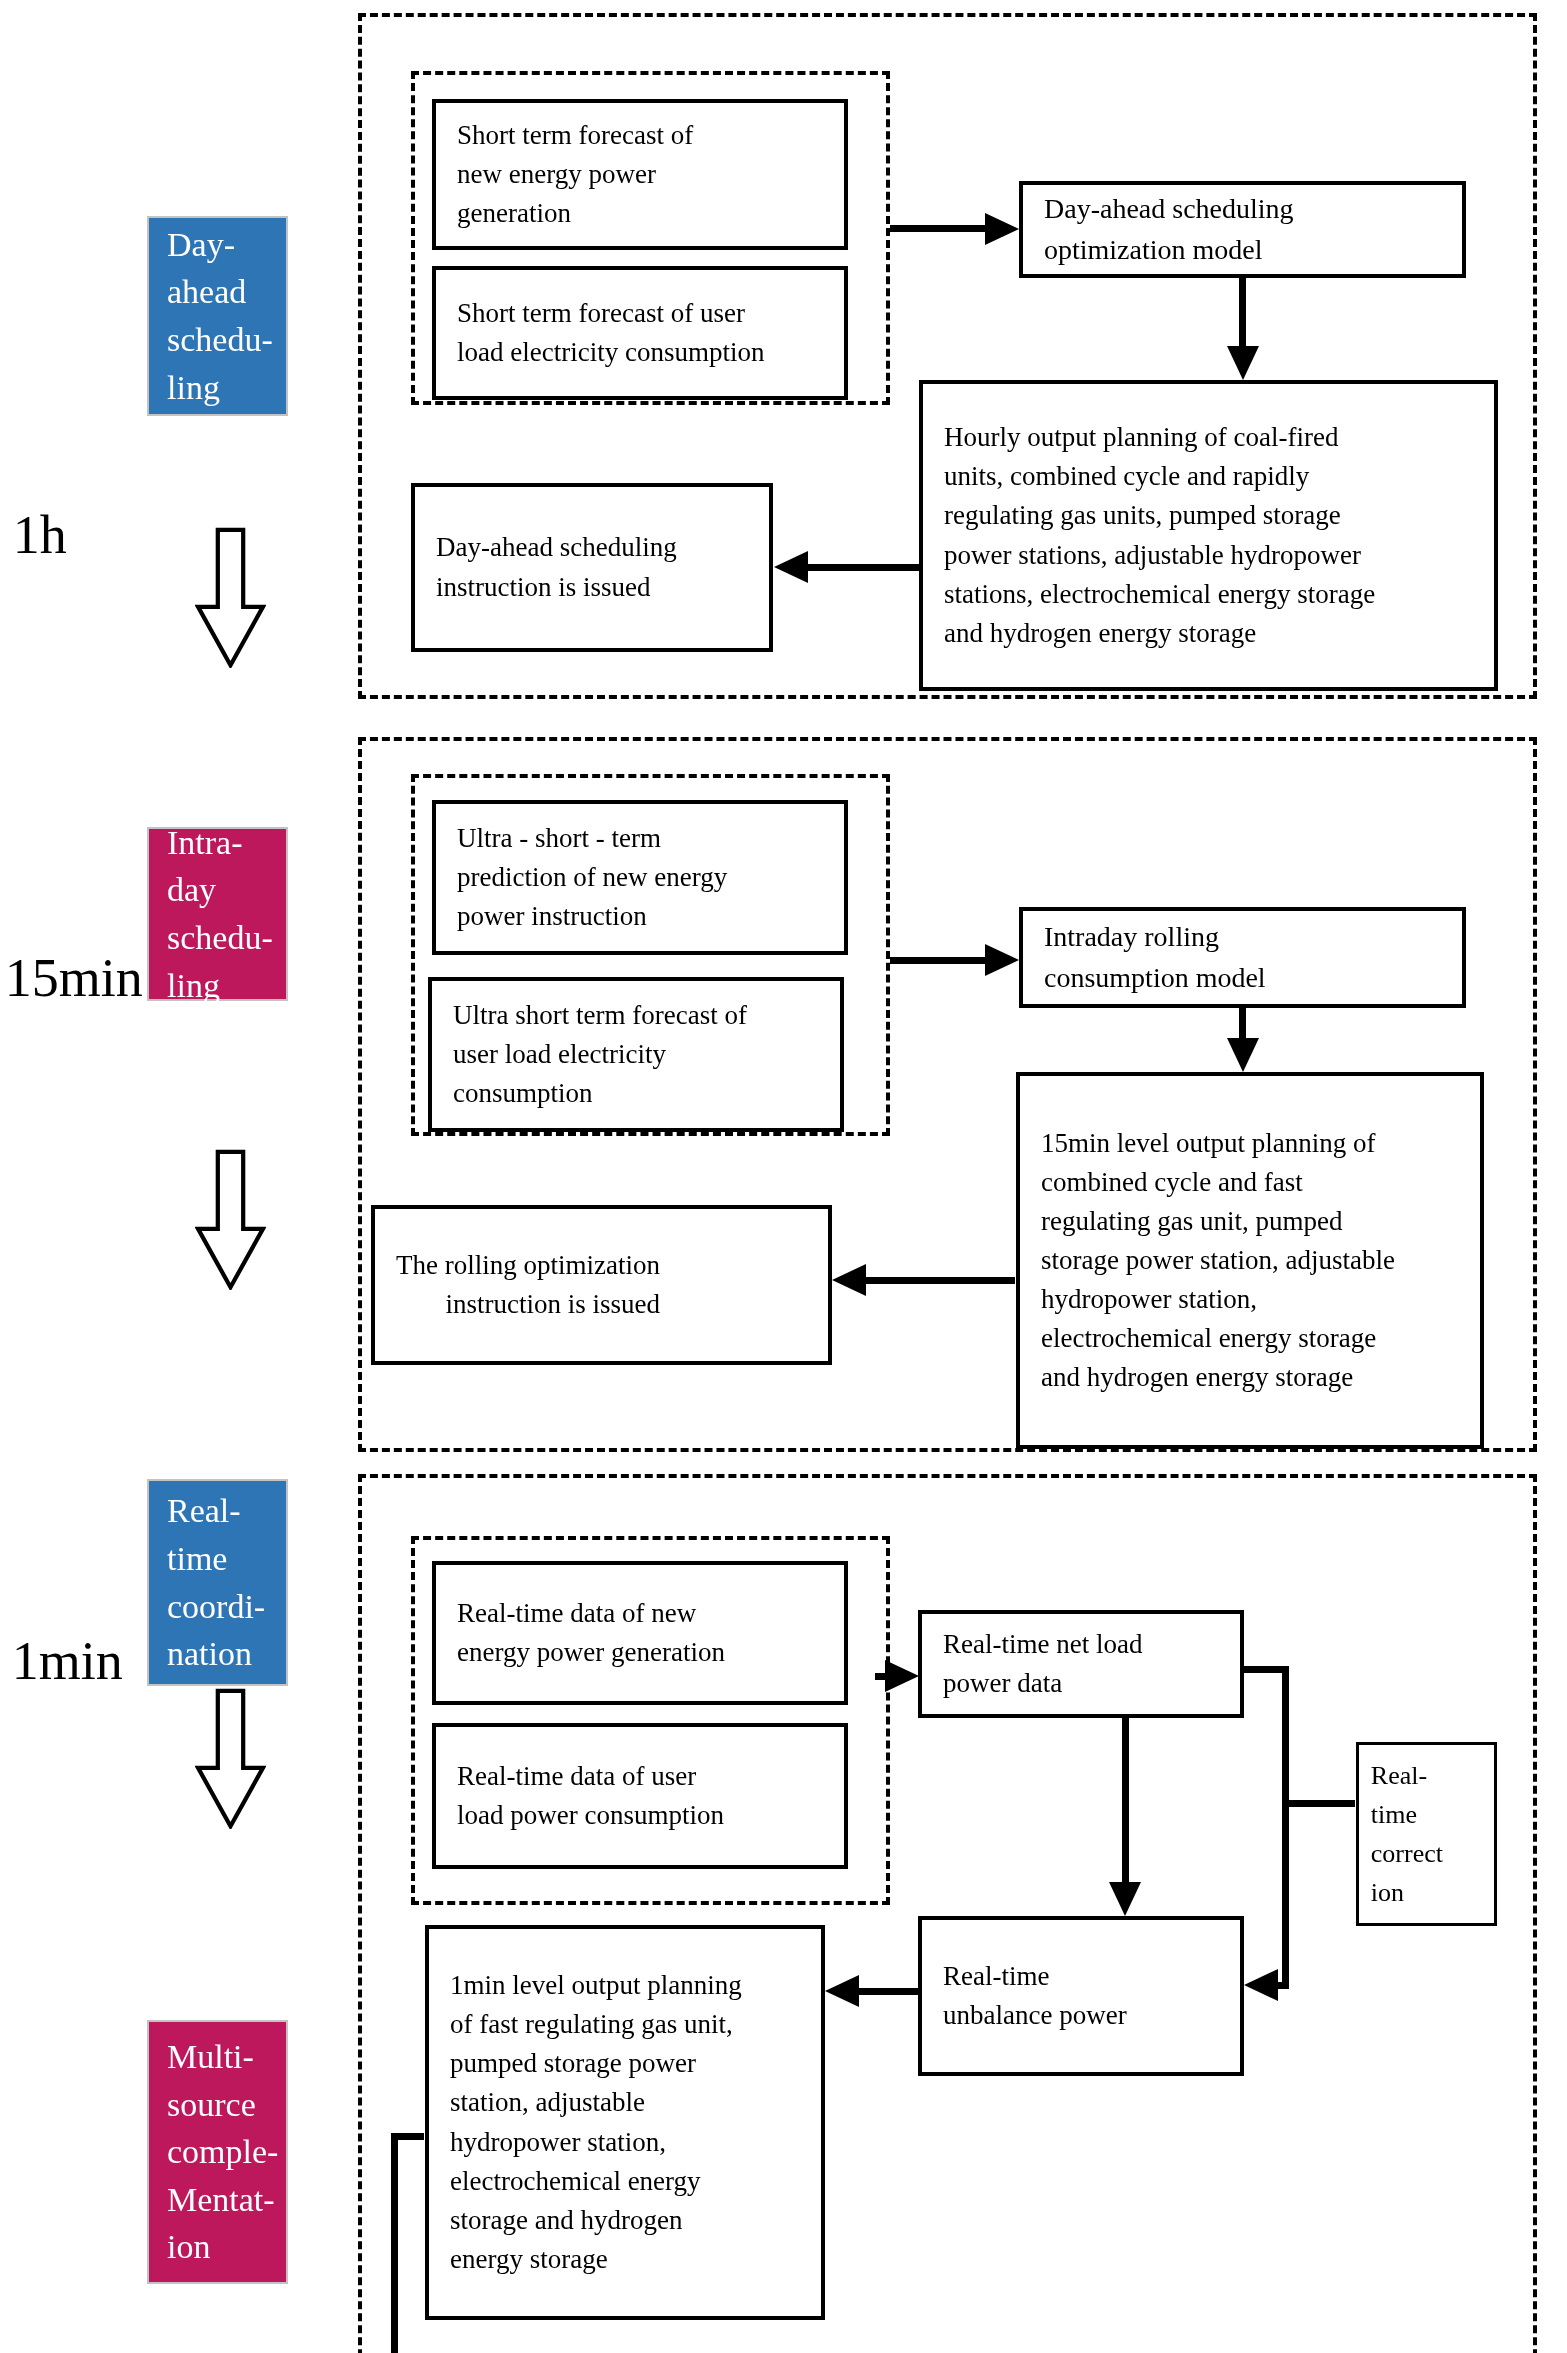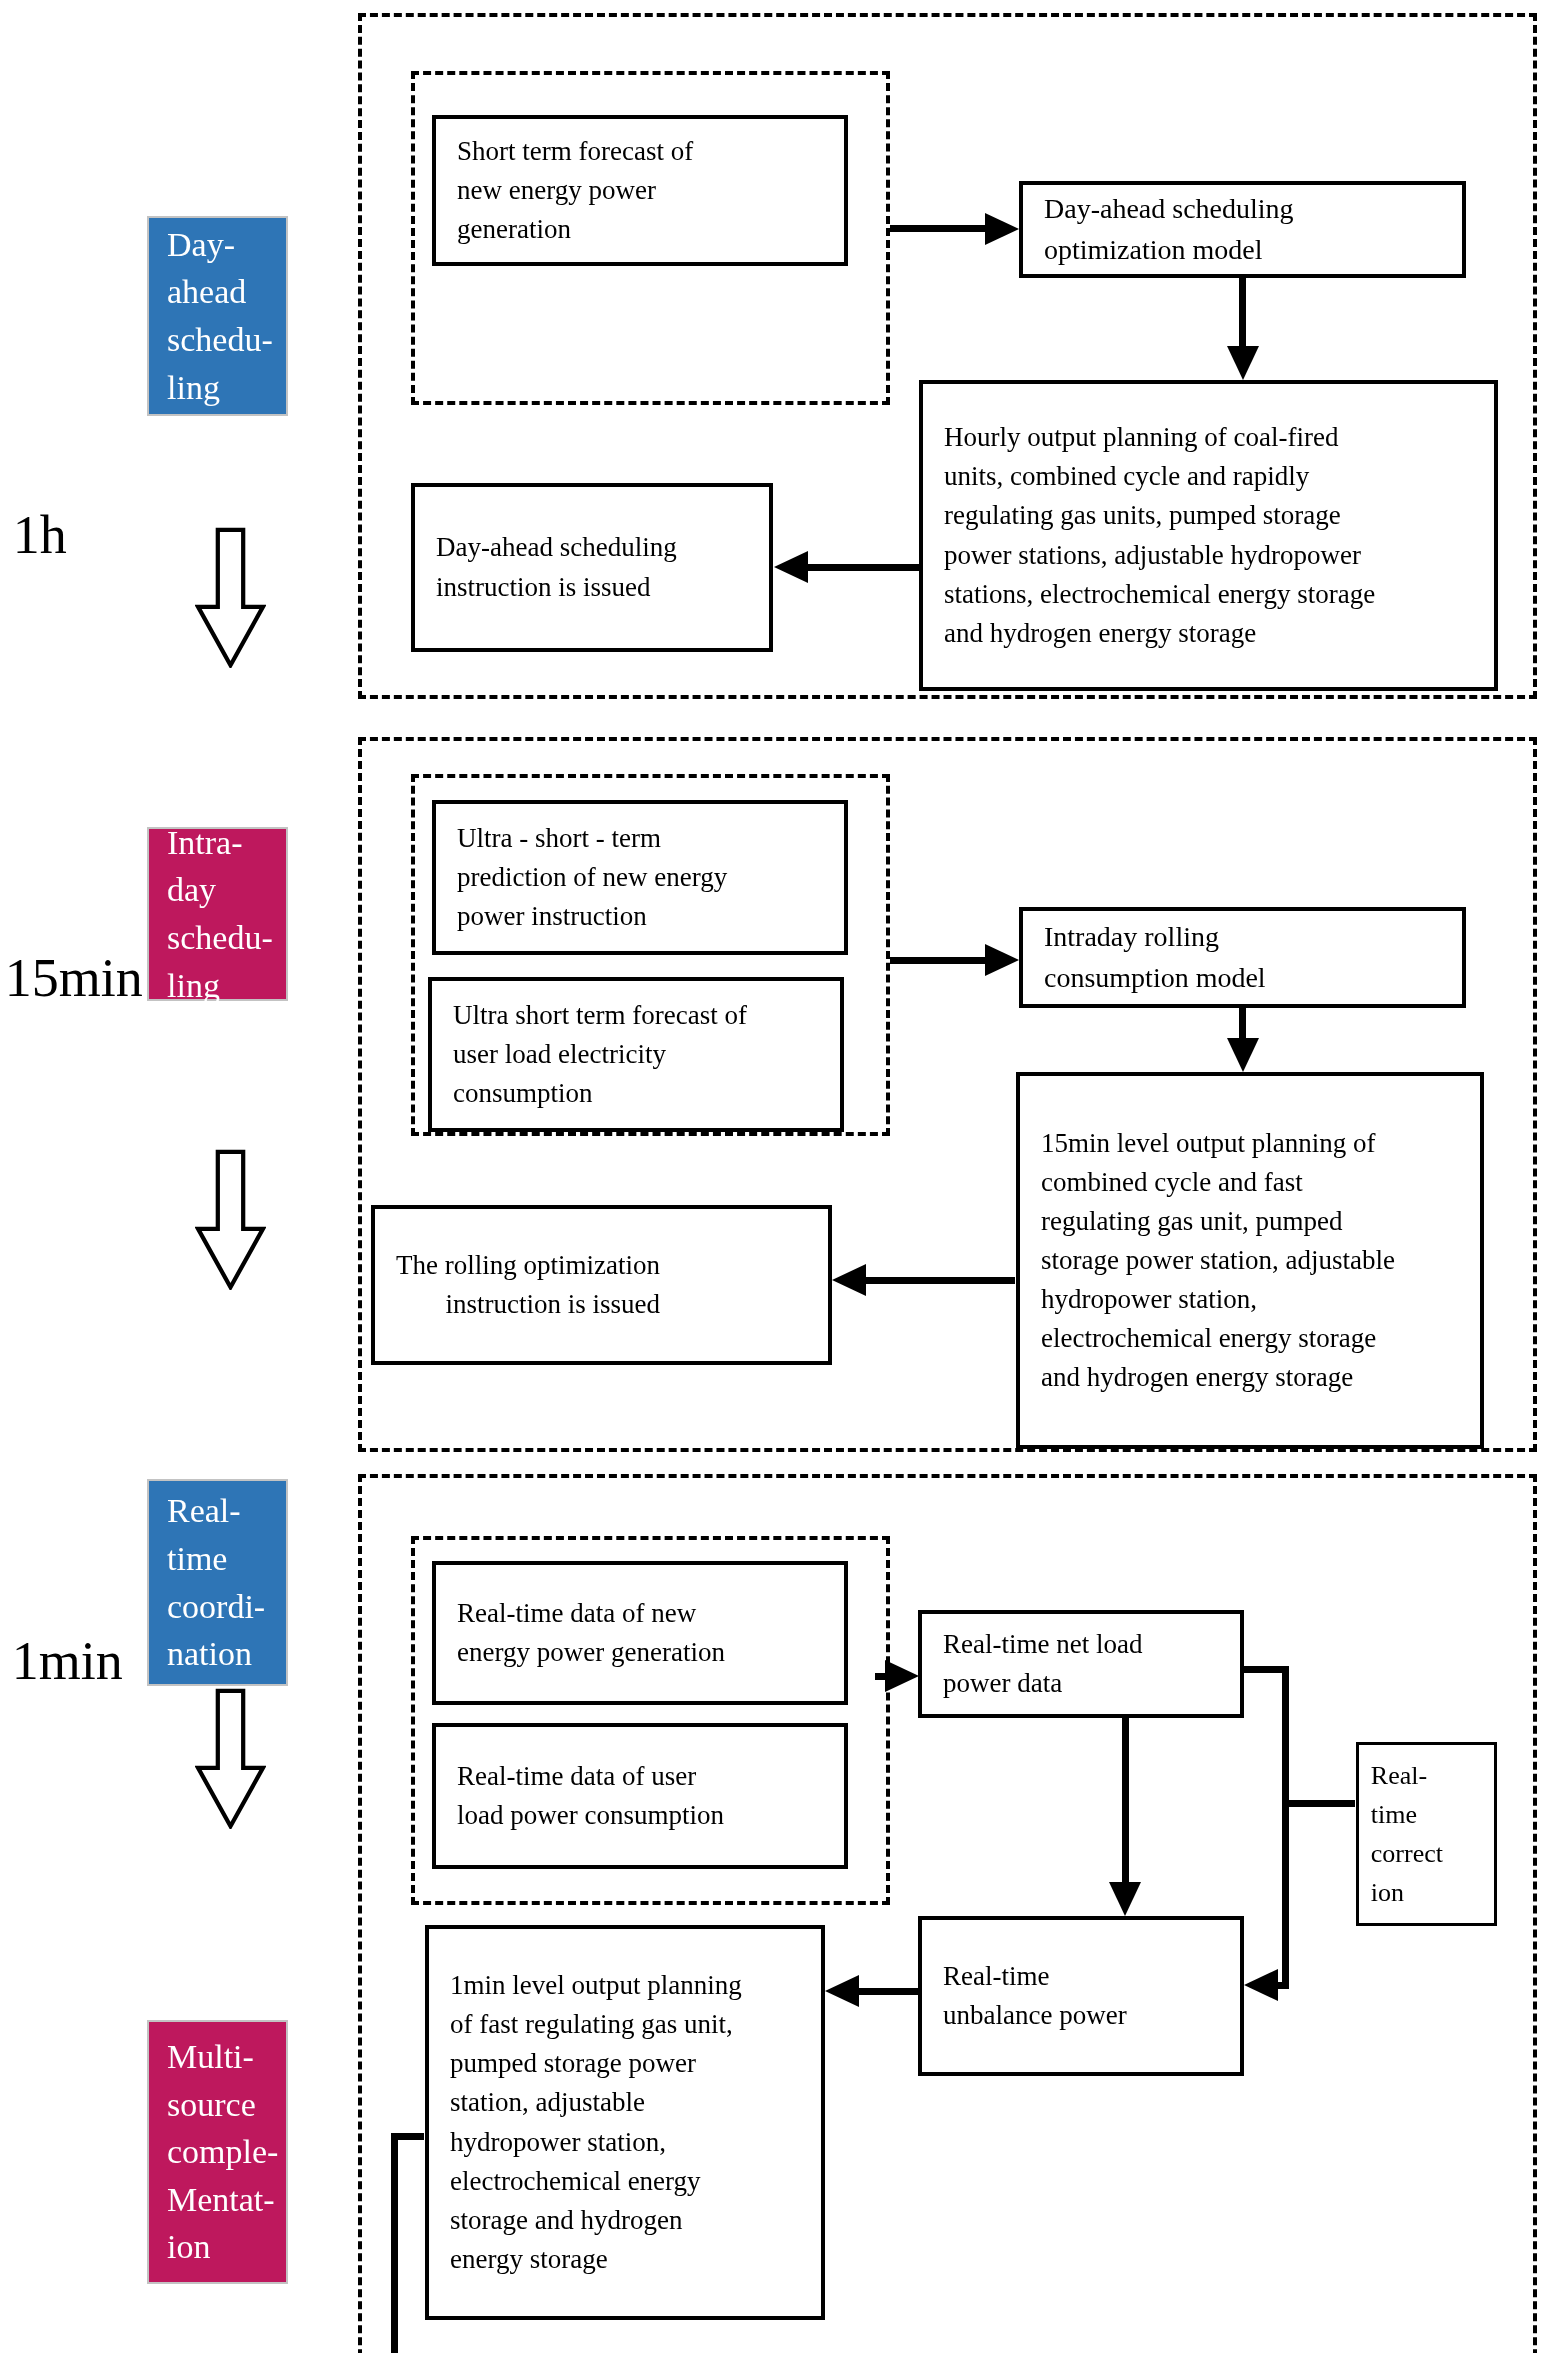--- a/index.html
+++ b/index.html
@@ -59,23 +59,25 @@
   <svg class="hollow-arrow" style="left:195px;top:527px;" viewBox="0 0 150 300">
     <path d="M48 6 L102 6 L102 170 L144 170 L75 294 L6 170 L48 170 Z" fill="#fff" stroke="#000" stroke-width="9"></path>
   </svg>
   <svg class="hollow-arrow" style="left:195px;top:1149px;" viewBox="0 0 150 300">
     <path d="M48 6 L102 6 L102 170 L144 170 L75 294 L6 170 L48 170 Z" fill="#fff" stroke="#000" stroke-width="9"></path>
   </svg>
   <svg class="hollow-arrow" style="left:195px;top:1688px;" viewBox="0 0 150 300">
     <path d="M48 6 L102 6 L102 170 L144 170 L75 294 L6 170 L48 170 Z" fill="#fff" stroke="#000" stroke-width="9"></path>
   </svg>
 
-  <div class="box" style="left:432px;top:99px;width:416px;height:151px;margin-top:16px;">Short term forecast of
+  <div class="box" style="left:432px;top:99px;width:416px;height:151px;">Short term forecast of
 new energy power
 generation</div>
+  <div class="box" style="left:432px;top:266px;width:416px;height:134px;">Short term forecast of user
+load electricity consumption</div>
   <div class="box model" style="left:1019px;top:181px;width:447px;height:97px;">Day-ahead scheduling
 optimization model</div>
   <div class="box" style="left:919px;top:380px;width:579px;height:311px;">Hourly output planning of coal-fired
 units, combined cycle and rapidly
 regulating gas units, pumped storage
 power stations, adjustable hydropower
 stations, electrochemical energy storage
 and hydrogen energy storage</div>
   <div class="box" style="left:411px;top:483px;width:362px;height:169px;">Day-ahead scheduling
 instruction is issued</div>

